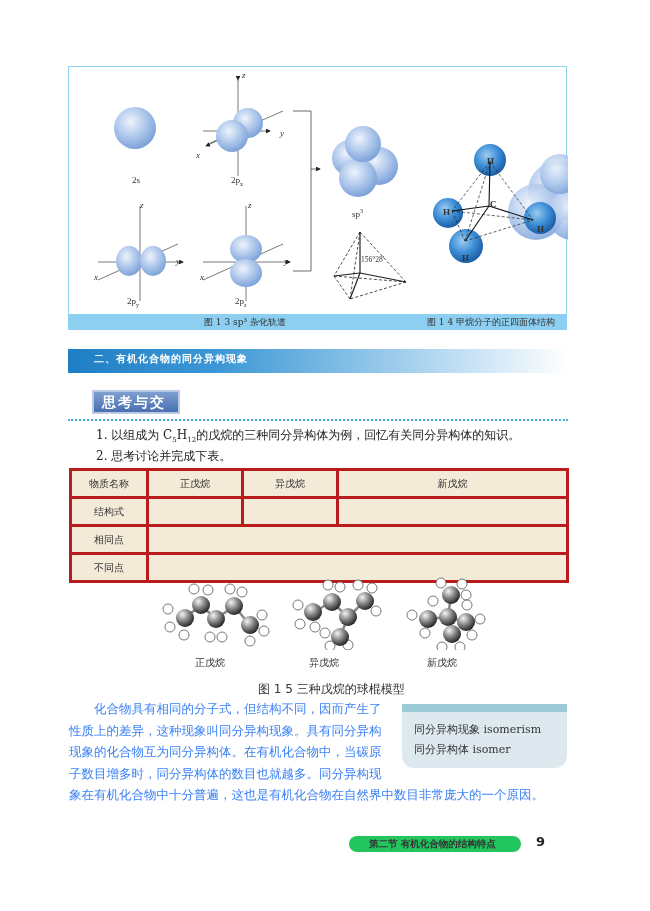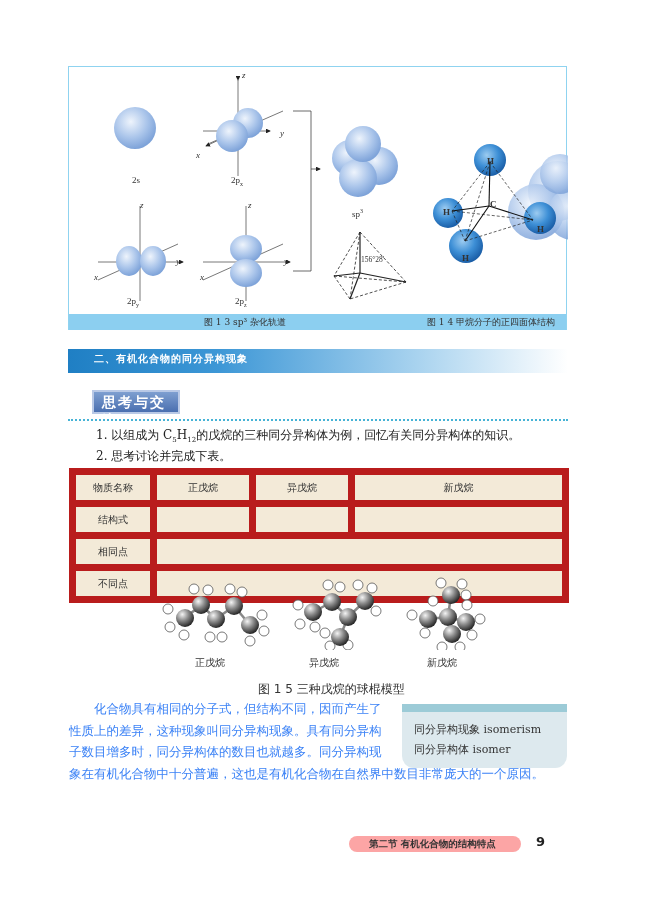--- a/index.html
+++ b/index.html
@@ -15,31 +15,31 @@
   
   .sec-head{left:68px;top:349px;width:500px;height:24px;background:linear-gradient(90deg,#1f7fc4 0%,#3d97d6 30%,#a9d3ef 70%,#ffffff 100%);}
   .sec-head span{position:absolute;left:26px;top:3px;color:#fff;font-weight:bold;font-size:10px;font-family:"DejaVu Sans",sans-serif;letter-spacing:1px;}
   .think{left:92px;top:390px;width:88px;height:24px;background:linear-gradient(180deg,#7e9fd0,#4a6fb0);border:2px solid #b9c9e6;box-sizing:border-box;}
   .think span{position:absolute;left:8px;top:2px;color:#fff;font-weight:bold;font-size:14px;font-family:"DejaVu Sans",sans-serif;letter-spacing:2px;}
   .dots{left:68px;top:419px;width:500px;height:0;border-top:2px dotted #46b3d6;}
   .q{font-size:12px;left:96px;color:#222;}
   .q sub{font-size:7px;}
   
   table.t{position:absolute;left:69px;top:468px;width:500px;border-collapse:collapse;background:#f3ead8;font-size:10px;}
-  table.t td{border:7px solid #b91c1c;height:23px;text-align:center;color:#333;}
+  table.t td{border:3px solid #b91c1c;height:23px;text-align:center;color:#333;}
   table.t{border:1.5px solid #333;}
   
   .mol-lbl{font-size:10px;top:656px;color:#333;font-family:"DejaVu Sans",sans-serif;}
   .fig15{left:258px;top:681px;font-size:12px;color:#333;font-family:"DejaVu Sans",sans-serif;}
   .para{left:69px;top:698px;width:500px;font-size:12.5px;line-height:21.5px;color:#3b82f6;}
   .para .ln{display:block;white-space:nowrap;}
   .gloss{left:402px;top:704px;width:165px;height:64px;background:#dde9ee;border-radius:0 0 12px 12px;}
   .gloss .bar{position:absolute;left:0;top:0;width:165px;height:8px;background:#9ccbd7;}
   .gloss .g{position:absolute;left:12px;font-size:11px;color:#333;}
-  .footer-pill{left:349px;top:836px;width:172px;height:16px;background:#fca5a5;border-radius:8px;}
+  .footer-pill{left:349px;top:836px;width:172px;height:16px;background:#22c55e;border-radius:8px;}
   .footer-pill span{position:absolute;left:20px;top:2px;font-size:9.5px;font-weight:bold;color:#333;font-family:"DejaVu Sans",sans-serif;}
   .pageno{left:536px;top:834px;font-size:13px;font-weight:bold;font-family:"DejaVu Sans",sans-serif;color:#222;}
 </style>
 </head>
 <body>
 
 <div class="abs fig-frame"></div>
 
 <svg class="abs" style="left:68px;top:66px;" width="500" height="250">
   <defs>
@@ -279,20 +279,21 @@
 </svg>
 
 <div class="abs mol-lbl" style="left:195px;">正戊烷</div>
 <div class="abs mol-lbl" style="left:309px;">异戊烷</div>
 <div class="abs mol-lbl" style="left:427px;">新戊烷</div>
 <div class="abs fig15">图 1 5   三种戊烷的球棍模型</div>
 
 <div class="abs para">
   <span class="ln">　　化合物具有相同的分子式，但结构不同，因而产生了</span>
   <span class="ln">性质上的差异，这种现象叫同分异构现象。具有同分异构</span>
+  <span class="ln">现象的化合物互为同分异构体。在有机化合物中，当碳原</span>
   <span class="ln">子数目增多时，同分异构体的数目也就越多。同分异构现</span>
   <span class="ln">象在有机化合物中十分普遍，这也是有机化合物在自然界中数目非常庞大的一个原因。</span>
 </div>
 
 <div class="abs gloss">
   <div class="bar"></div>
   <div class="g" style="top:18px;">同分异构现象 isomerism</div>
   <div class="g" style="top:38px;">同分异构体 isomer</div>
 </div>
 

